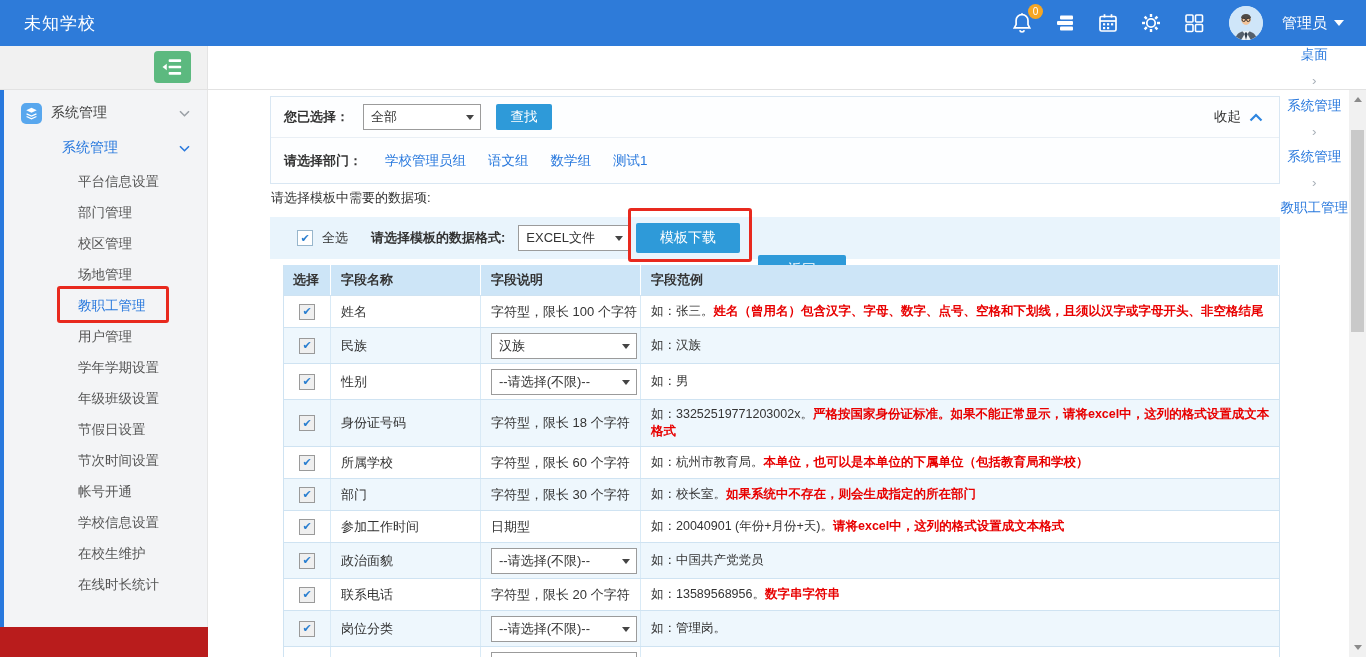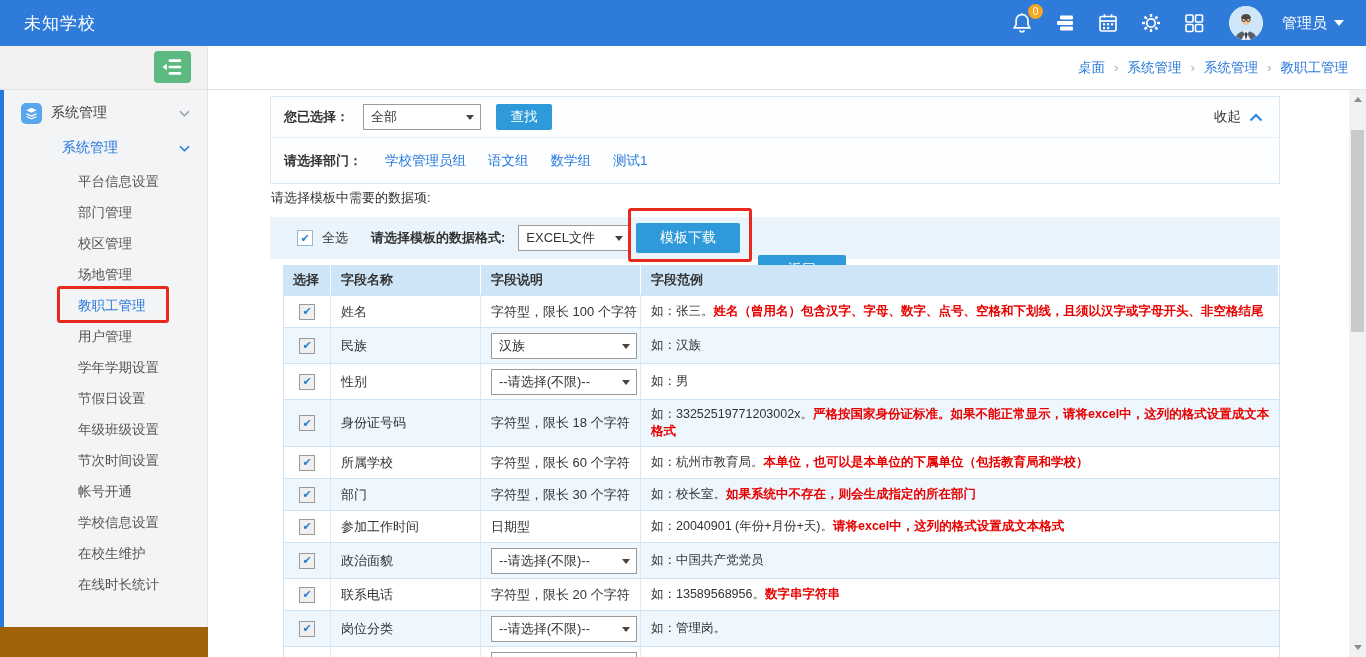--- a/index.html
+++ b/index.html
@@ -1,33 +1,33 @@
 <!DOCTYPE html>
 <html><head>
 <meta charset="utf-8">
 <style>
   * { margin:0; padding:0; box-sizing:border-box; }
   html,body { width:1366px; height:657px; font-family:"Liberation Sans","DejaVu Sans",sans-serif; background:#fff; }
-  .page { position:relative; width:1366px; height:657px; overflow:hidden; background:#a16207;padding-left:32px; }
+  .page { position:relative; width:1366px; height:657px; overflow:hidden; background:#b91c1c;padding-left:32px; }
 
   
   .header { position:absolute; top:0; left:0; right:0; height:46px; background:#2e7bd9; display:flex; align-items:center; padding-left:24px; z-index:3; }
   .app-title { color:#fff; font-size:17px; letter-spacing:1px; }
   .header-right { margin-left:auto; display:flex; align-items:center; gap:19px; padding-right:22px; }
   .hicon { position:relative; width:24px; height:24px; display:flex; align-items:center; justify-content:center; cursor:pointer; }
   .badge { position:absolute; top:-7px; right:-9px; min-width:15px; height:15px; border-radius:8px; background:#f6a623; color:#fff; font-size:10px; line-height:15px; text-align:center; padding:0 3px; }
   .avatar { width:34px; height:34px; border-radius:50%; overflow:hidden; background:#cfe6f9; margin-left:4px; cursor:pointer; flex:none; }
   .user { display:flex; align-items:center; gap:7px; color:#fff; font-size:15px; cursor:pointer; }
   .caret-down { width:0; height:0; border-left:5px solid transparent; border-right:5px solid transparent; border-top:6px solid #fff; }
 
   
   .subheader { position:absolute; top:46px; left:0; right:0; height:44px; background:#fff; border-bottom:1px solid #e2e2e2; z-index:2; }
   .subheader-left { position:absolute; left:0; top:0; width:208px; height:43px; background:#f1f1f1; border-right:1px solid #e4e4e4; }
   .collapse-btn { position:absolute; right:16px; top:5px; width:37px; height:32px; background:#5cb97f; border:none; border-radius:4px; cursor:pointer; display:flex; align-items:center; justify-content:center; }
-  .breadcrumb { position:absolute; right:18px; top:0; height:43px; display:flex; align-items:center; gap:9px; font-size:13.5px; }
+  .breadcrumb { position:absolute; right:18px; top:0; height:43px; display:flex; align-items:center; gap:9px; font-size:13.5px;flex-direction:column; }
   .bc-link { color:#2878dd; cursor:pointer; text-decoration:none; }
   .bc-sep { color:#a8b0b8; }
 
   
   .sidebar { position:absolute; left:0; top:90px; width:208px; height:537px; background:#f3f4f6; border-right:1px solid #e6e6e6; padding-top:6px; }
   .side-strip { position:absolute; left:0; top:0; width:4px; height:100%; background:#2878dd; }
   .side-l1 { height:34px; display:flex; align-items:center; padding-left:21px; gap:9px; font-size:14px; color:#444; position:relative; cursor:pointer; }
   .l1-icon { width:21px; height:21px; border-radius:5px; background:#58a7ee; display:flex; align-items:center; justify-content:center; flex:none; }
   .side-l2 { height:36px; display:flex; align-items:center; padding-left:62px; font-size:14px; color:#2878dd; position:relative; cursor:pointer; }
   .chev { position:absolute; right:17px; top:50%; transform:translateY(-40%); }
@@ -228,22 +228,22 @@
       </svg>
     </div>
     <div id="side-menu">
         <div class="side-item">平台信息设置</div>
         <div class="side-item">部门管理</div>
         <div class="side-item">校区管理</div>
         <div class="side-item">场地管理</div>
         <div class="side-item active">教职工管理</div>
         <div class="side-item">用户管理</div>
         <div class="side-item">学年学期设置</div>
+        <div class="side-item">年级班级设置</div>
         <div class="side-item">节假日设置</div>
-        <div class="side-item">年级班级设置</div>
         <div class="side-item">节次时间设置</div>
         <div class="side-item">帐号开通</div>
         <div class="side-item">学校信息设置</div>
         <div class="side-item">在校生维护</div>
         <div class="side-item">在线时长统计</div>
       </div>
   </aside>
 
   <main class="main">
 

